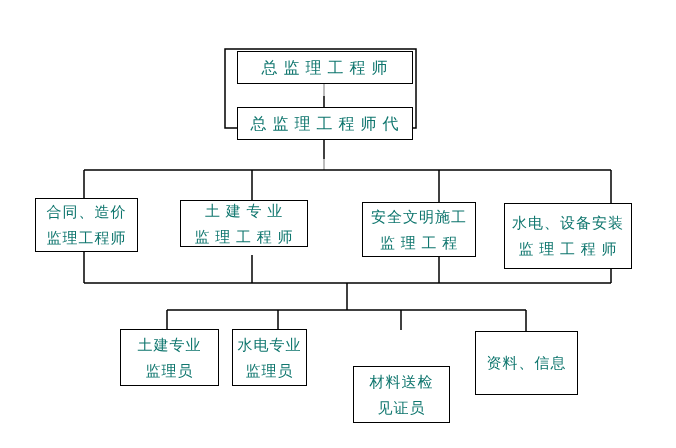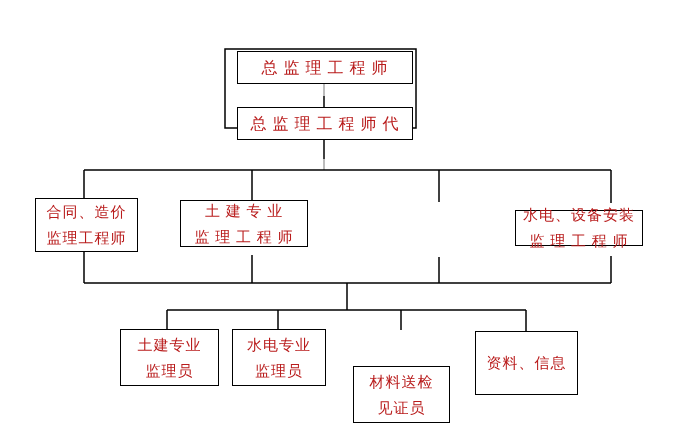--- a/index.html
+++ b/index.html
@@ -1,21 +1,21 @@
 <!DOCTYPE html>
 <html><head>
 <meta charset="utf-8">
 <style>
   html,body{margin:0;padding:0;background:#ffffff;}
   .canvas{
     position:relative;
     width:676px;height:448px;
     background:#ffffff;
     font-family:"Liberation Serif","DejaVu Serif",serif;
-    color:#b91c1c;
+    color:#0f766e;
     overflow:hidden;
   }
   .connector-svg{position:absolute;left:0;top:0;width:676px;height:448px;}
   .node{
     position:absolute;
     box-sizing:border-box;
     background:#ffffff;
     border:1.5px solid #000000;
     display:flex;
     flex-direction:column;
@@ -81,30 +81,34 @@
   </div>
 
   <div class="node" style="left:35px;top:198px;width:103px;height:54px;">
     <span class="line">合同、造价</span>
     <span class="line">监理工程师</span>
   </div>
   <div class="node" style="left:180px;top:200px;width:128px;height:47px;">
     <span class="line">土 建 专 业</span>
     <span class="line">监 理 工 程 师</span>
   </div>
-  <div class="node" style="left:515px;top:203px;width:128px;height:36px;margin-top:7px;">
+  <div class="node" style="left:362px;top:202px;width:114px;height:55px;">
+    <span class="line">安全文明施工</span>
+    <span class="line">监 理 工 程</span>
+  </div>
+  <div class="node" style="left:504px;top:203px;width:128px;height:66px;">
     <span class="line">水电、设备安装</span>
     <span class="line">监 理 工 程 师</span>
   </div>
 
   <div class="node" style="left:120px;top:329px;width:99px;height:57px;">
     <span class="line">土建专业</span>
     <span class="line">监理员</span>
   </div>
-  <div class="node" style="left:232px;top:329px;width:94px;height:57px;">
+  <div class="node" style="left:232px;top:329px;width:75px;height:57px;">
     <span class="line">水电专业</span>
     <span class="line">监理员</span>
   </div>
   <div class="node" style="left:353px;top:330px;width:97px;height:57px;margin-top:36px;">
     <span class="line">材料送检</span>
     <span class="line">见证员</span>
   </div>
   <div class="node" style="left:475px;top:331px;width:103px;height:64px;">
     <span class="line">资料、信息</span>
   </div>

